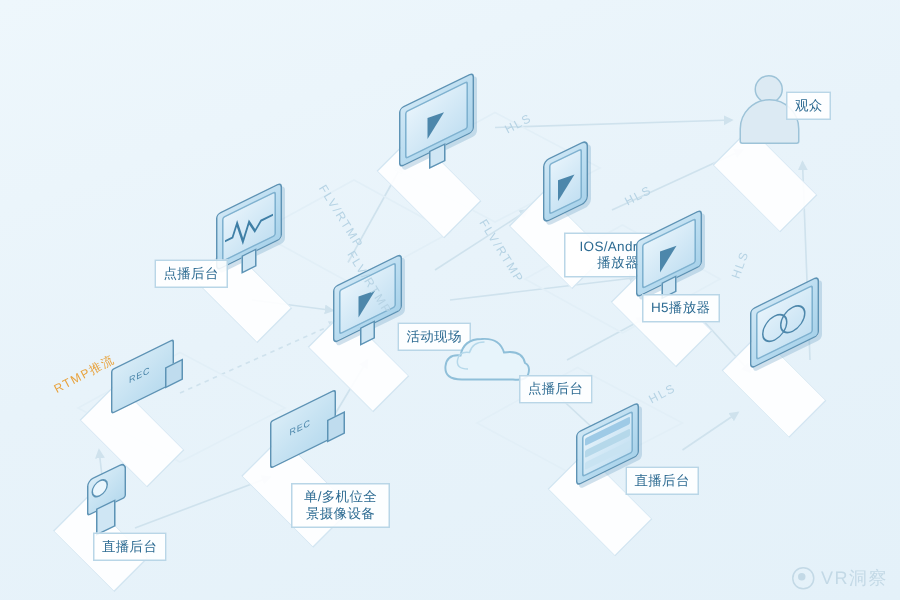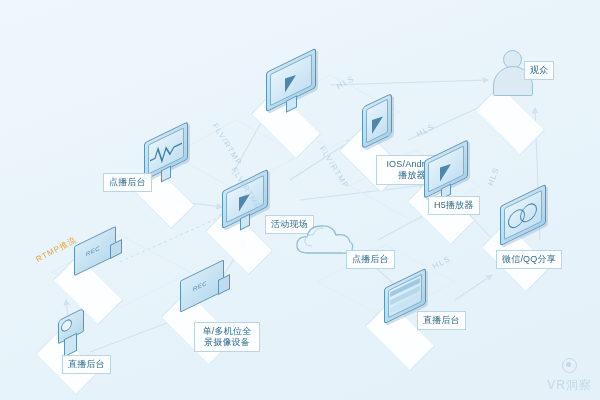--- a/index.html
+++ b/index.html
@@ -84,21 +84,21 @@
     letter-spacing:1px;
     white-space:nowrap;
     transform:rotate(-28deg);
   }
 
   svg.wires{position:absolute;left:0;top:0;width:600px;height:400px;overflow:visible;}
 
   .watermark{
     position:absolute;right:8px;bottom:6px;
     color:#c3d9e6;font-size:12px;letter-spacing:1px;
-    display:flex;align-items:center;gap:4px;flex-direction:column;
+    display:flex;align-items:center;gap:4px;
   }
   .wm-logo{
     width:13px;height:13px;border-radius:50%;
     border:1px solid #c3d9e6;display:inline-block;
     position:relative;
   }
   .wm-logo:after{
     content:"";position:absolute;left:3px;top:3px;
     width:5px;height:5px;border-radius:50%;background:#c3d9e6;
   }
@@ -277,21 +277,20 @@
   <div class="label" style="left:428px;top:196px;">H5播放器</div>
 
   <div class="node" style="left:500px;top:195px;">
     <div class="base" style="left:-16px;top:30px;width:62px;height:62px;"></div>
     <div class="screen" style="left:0;top:0;width:44px;height:38px;">
       <div class="inner"></div>
       <div style="position:absolute;left:7px;top:11px;width:15px;height:15px;border-radius:50%;border:1.4px solid #4d87ab;"></div>
       <div style="position:absolute;left:19px;top:11px;width:15px;height:15px;border-radius:50%;border:1.4px solid #4d87ab;"></div>
     </div>
   </div>
-  <div class="label" style="left:496px;top:250px;">微信/QQ分享</div>
 
   <div class="node" style="left:492px;top:50px;">
     <div class="base" style="left:-14px;top:38px;width:62px;height:62px;"></div>
     <div class="person-head" style="left:11px;top:0;width:17px;height:17px;"></div>
     <div class="person-body" style="left:1px;top:16px;width:38px;height:28px;"></div>
   </div>
   <div class="label" style="left:524px;top:61px;">观众</div>
 
   <div class="rtmp-push" style="left:34px;top:244px;">RTMP推流</div>
 

